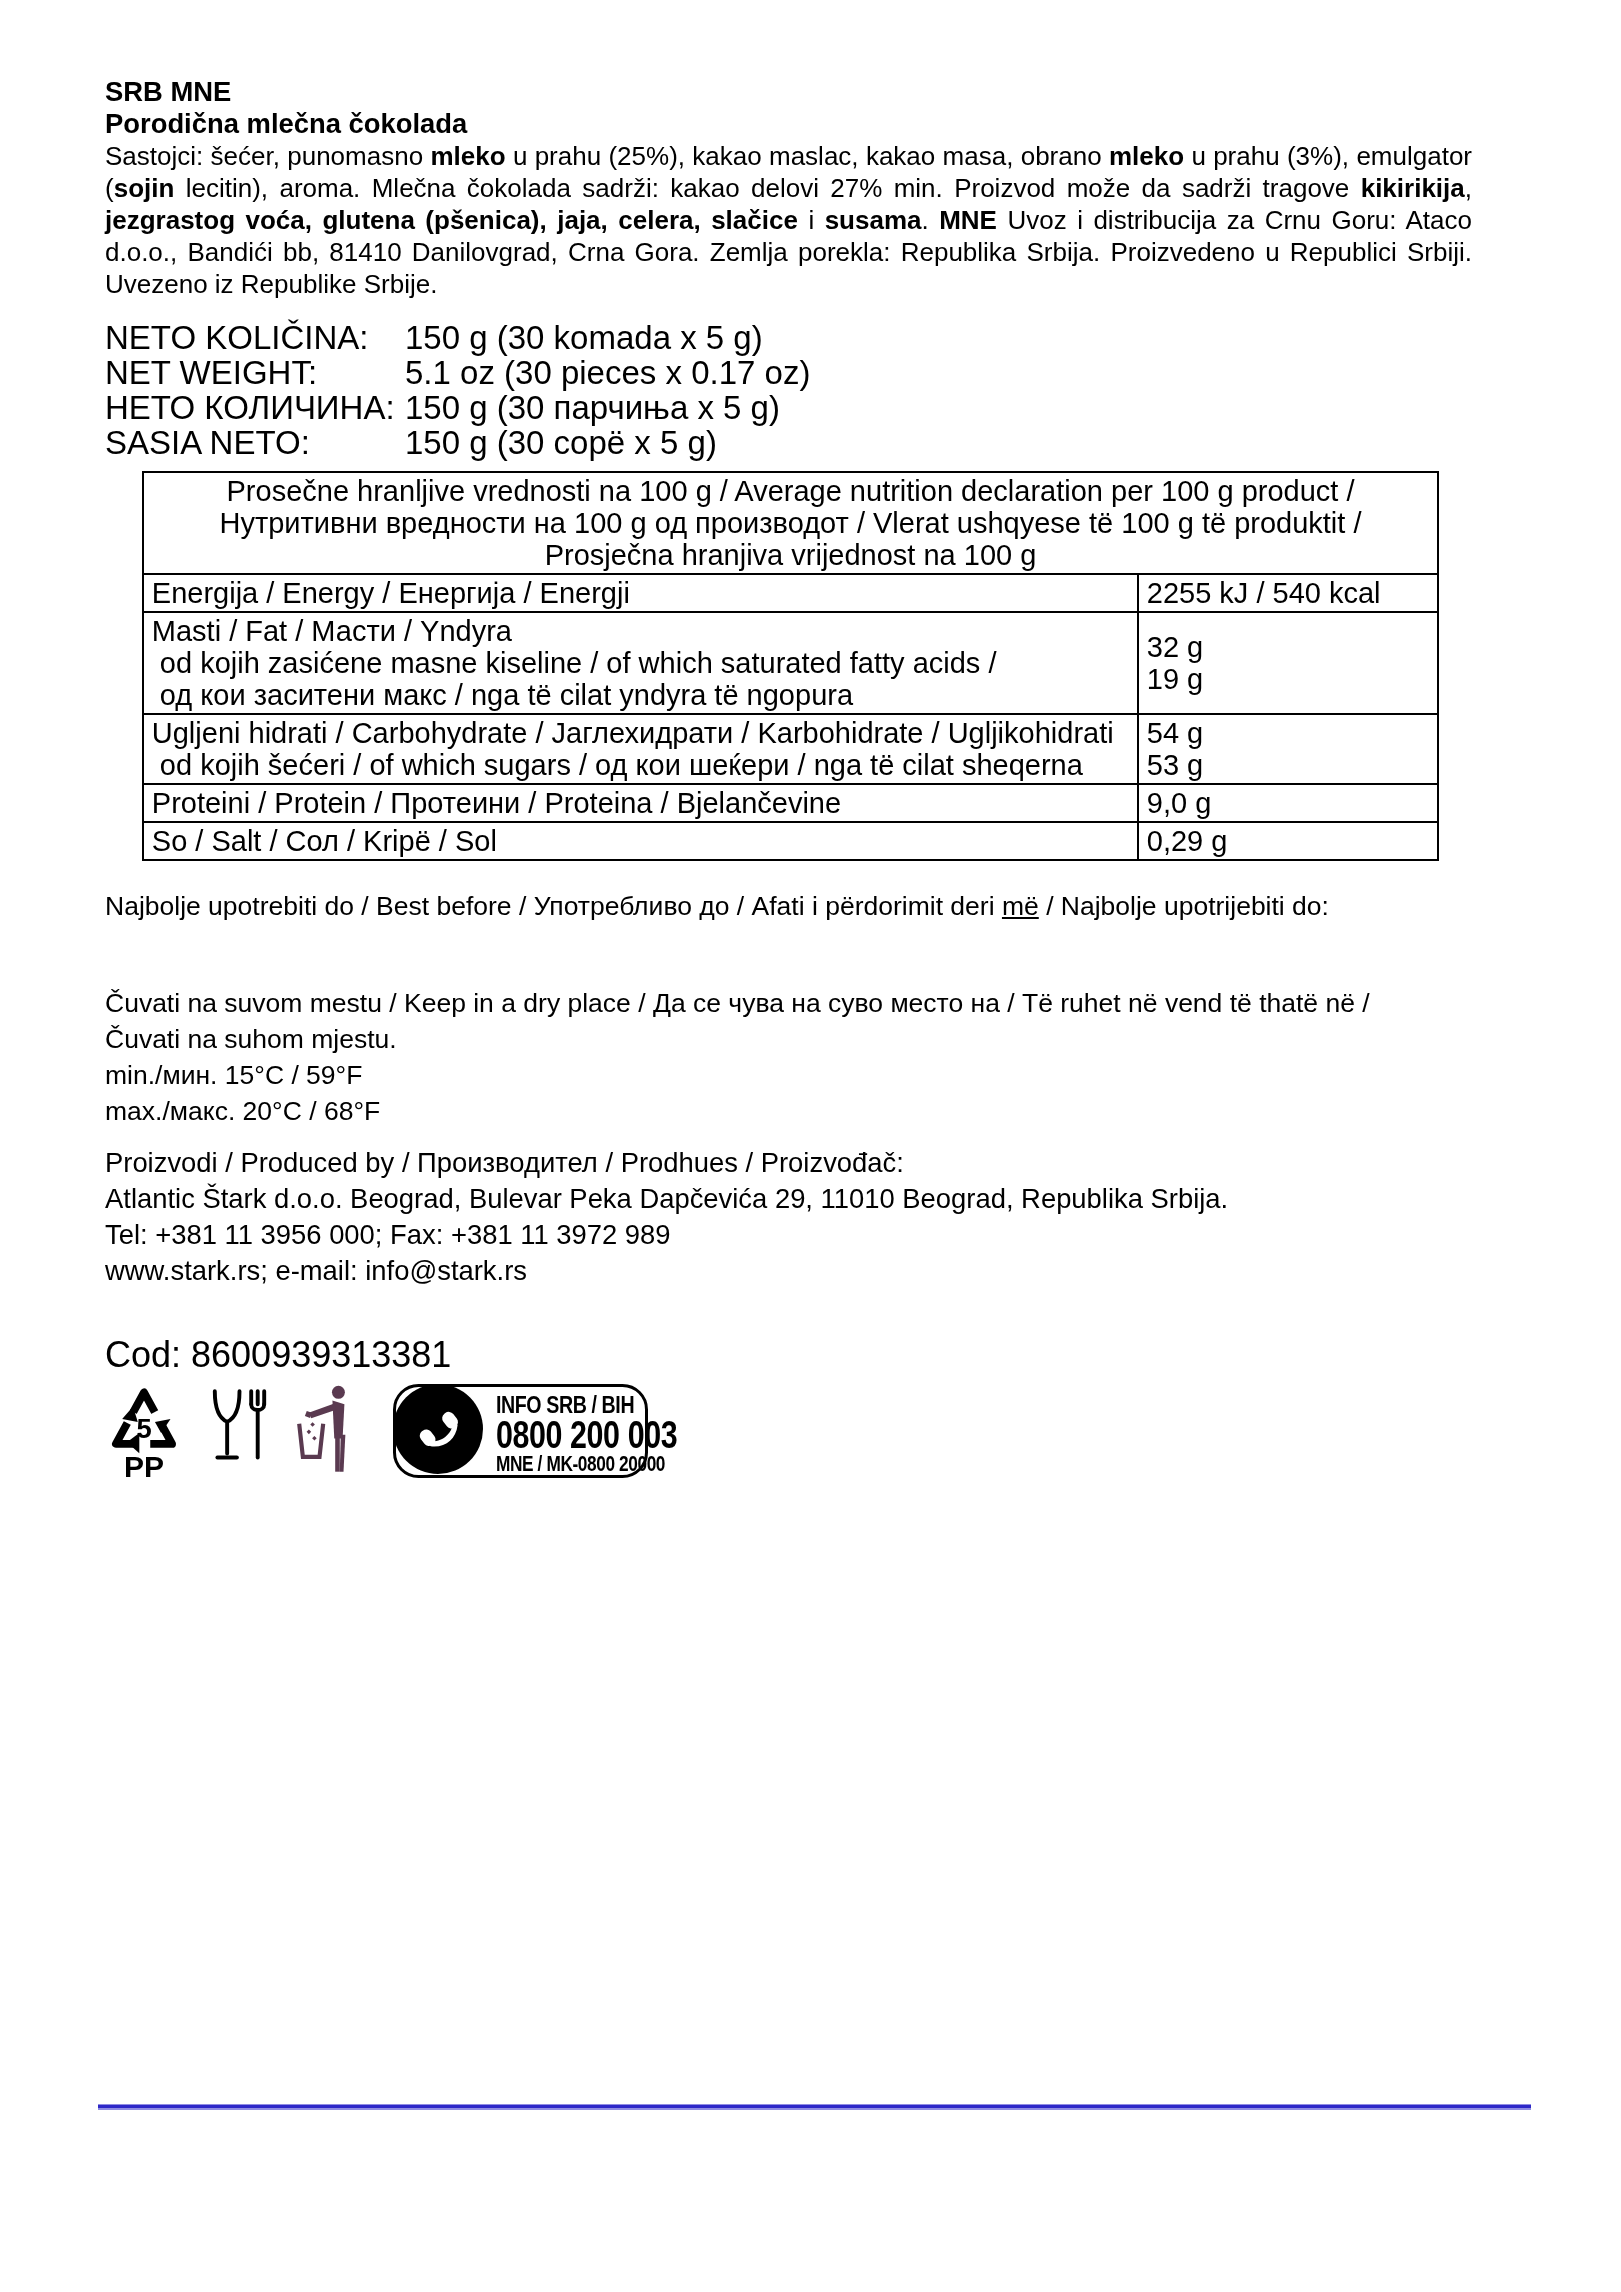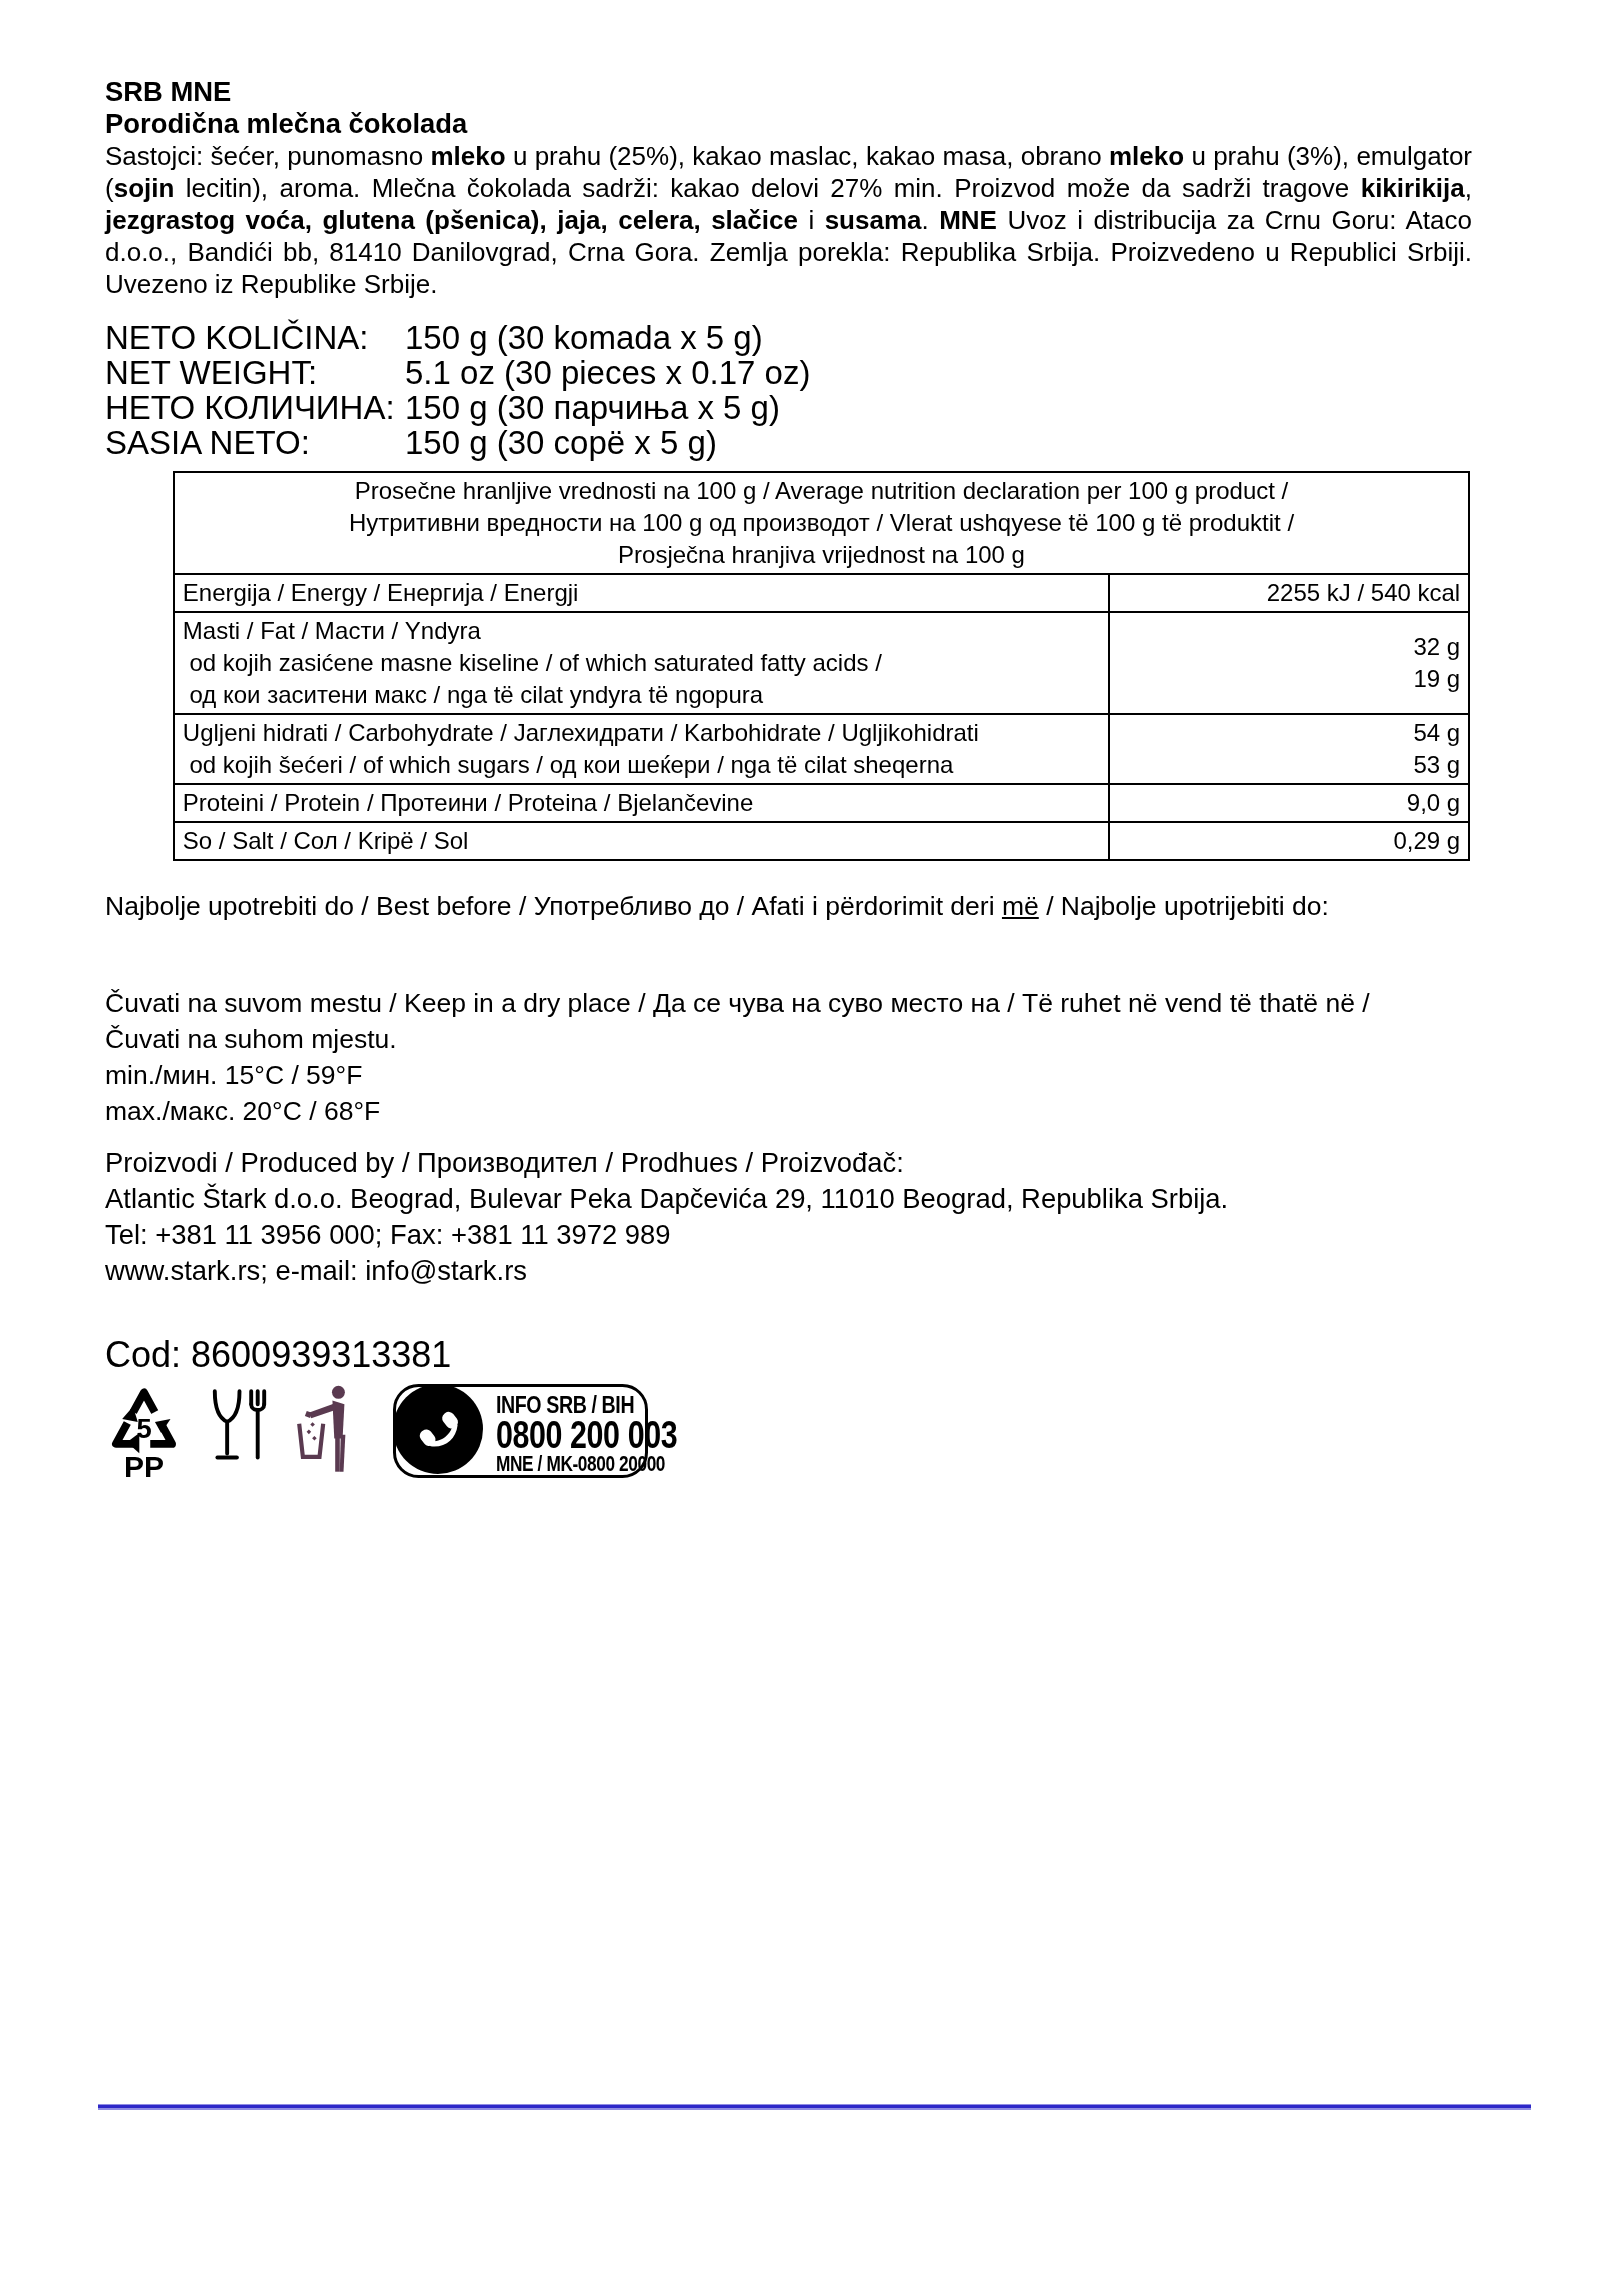--- a/index.html
+++ b/index.html
@@ -6,26 +6,26 @@
   html,body { background:#fff; }
   body { width:1621px; height:2293px; position:relative; color:#000;
          font-family:"Liberation Sans", sans-serif; }
   .page { position:absolute; inset:0; padding:76px 118px 0 105px;border-radius:26px; }
   .b { font-weight:700; }
   .u { text-decoration:underline; }
   .head { font-size:27.4px; line-height:32px; font-weight:700; }
   .ingredients { width:1367px; font-size:26px; line-height:32px; text-align:justify; }
   .neto { margin-top:19.6px; font-size:33px; line-height:35px; }
   .nlabel { display:inline-block; width:300px; }
-  table.nut { margin-top:11.8px; margin-left:68px; width:1297px;
-              border-collapse:collapse; font-size:24px; line-height:32px; }
+  table.nut { margin-top:11.8px; margin-left:37px; width:1297px;
+              border-collapse:collapse; font-size:29px; line-height:32px; }
   table.nut td { border:2px solid #000; padding:2px 7.8px; vertical-align:middle; }
   td.thead { text-align:center; padding:2.9px 7.8px; }
   td.lab div { white-space:pre-wrap; }
-  td.val { width:360px; text-align:right; }
+  td.val { width:300px; text-align:left; }
   .bb { margin-top:29px; font-size:26.5px; line-height:32px; }
   .store { margin-top:63px; font-size:26.5px; line-height:36px; }
   .prod { margin-top:15.7px; font-size:27.4px; line-height:36px; }
   .cod { margin-top:45px; font-size:36px; font-weight:400; }
   .icons { margin-top:7.8px; display:flex; align-items:flex-start; gap:23.5px; }
   .ic-recycle { width:78px; text-align:center; }
   .ic-recycle .num { position:absolute; left:0; top:29px; width:78px; text-align:center;
                      font-size:27.4px; font-weight:700; }
   .ic-recycle .wrap { position:relative; }
   .ic-recycle .mat { font-size:30px; font-weight:700; line-height:19.6px; margin-top:-3.9px; }

